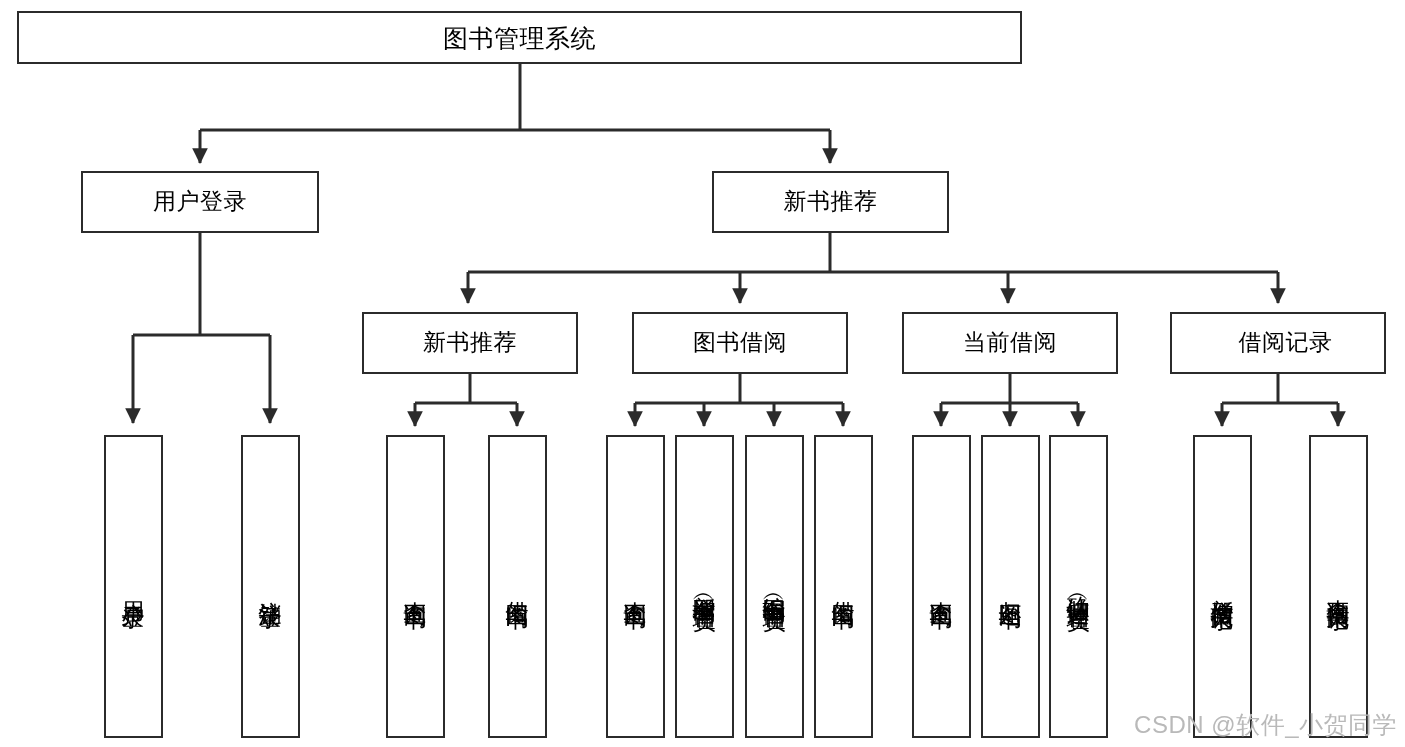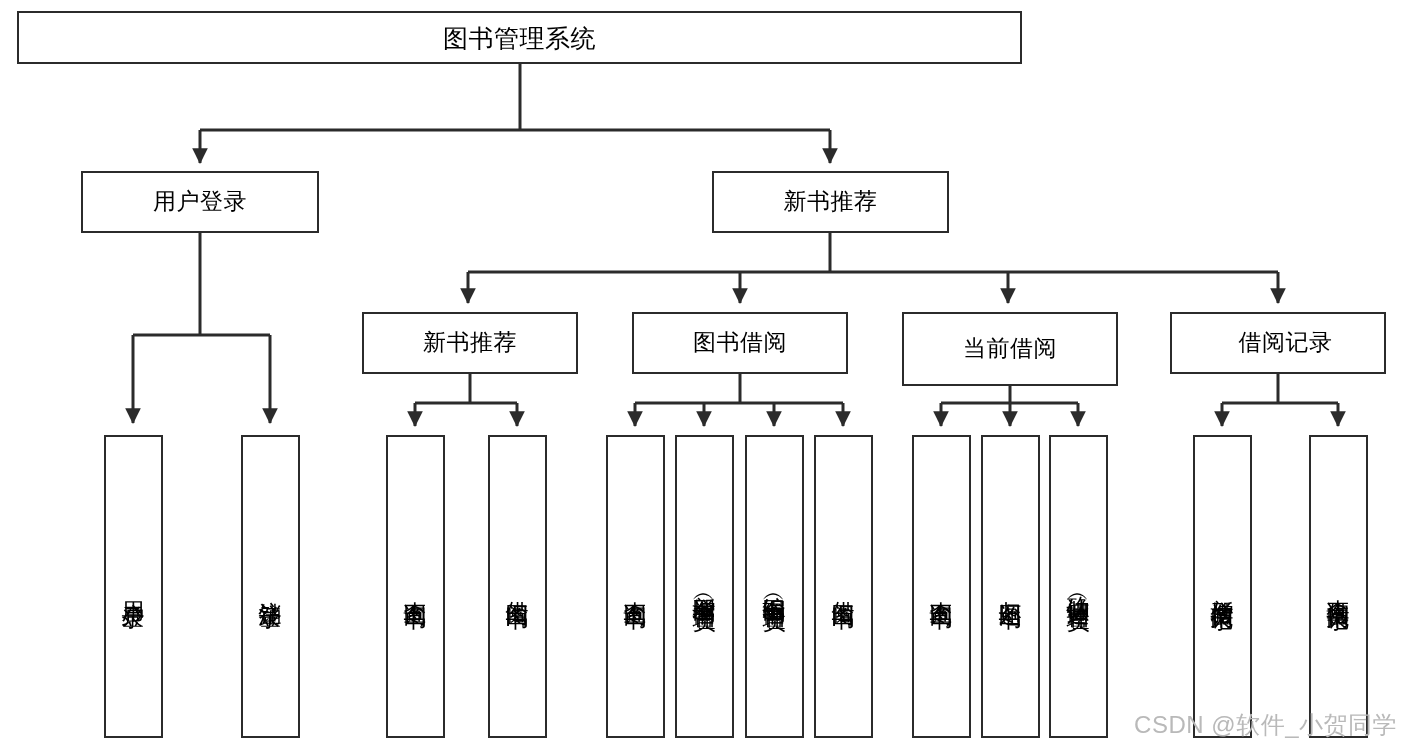--- a/index.html
+++ b/index.html
@@ -135,21 +135,21 @@
   </div>
 
   <div class="node" style="left:362px; top:312px; width:216px; height:62px;">
     <span class="node-label">新书推荐</span>
   </div>
 
   <div class="node" style="left:632px; top:312px; width:216px; height:62px;">
     <span class="node-label">图书借阅</span>
   </div>
 
-  <div class="node" style="left:902px; top:312px; width:216px; height:74px;">
+  <div class="node" style="left:902px; top:312px; width:216px; height:62px;">
     <span class="node-label">当前借阅</span>
   </div>
 
   <div class="node" style="left:1170px; top:312px; width:216px; height:62px;padding-left:15px;">
     <span class="node-label">借阅记录</span>
   </div>
 
   <div class="node vertical" style="left:104px; top:435px; width:59px; height:303px;">
     <span class="node-label">用户登录</span>
   </div>

